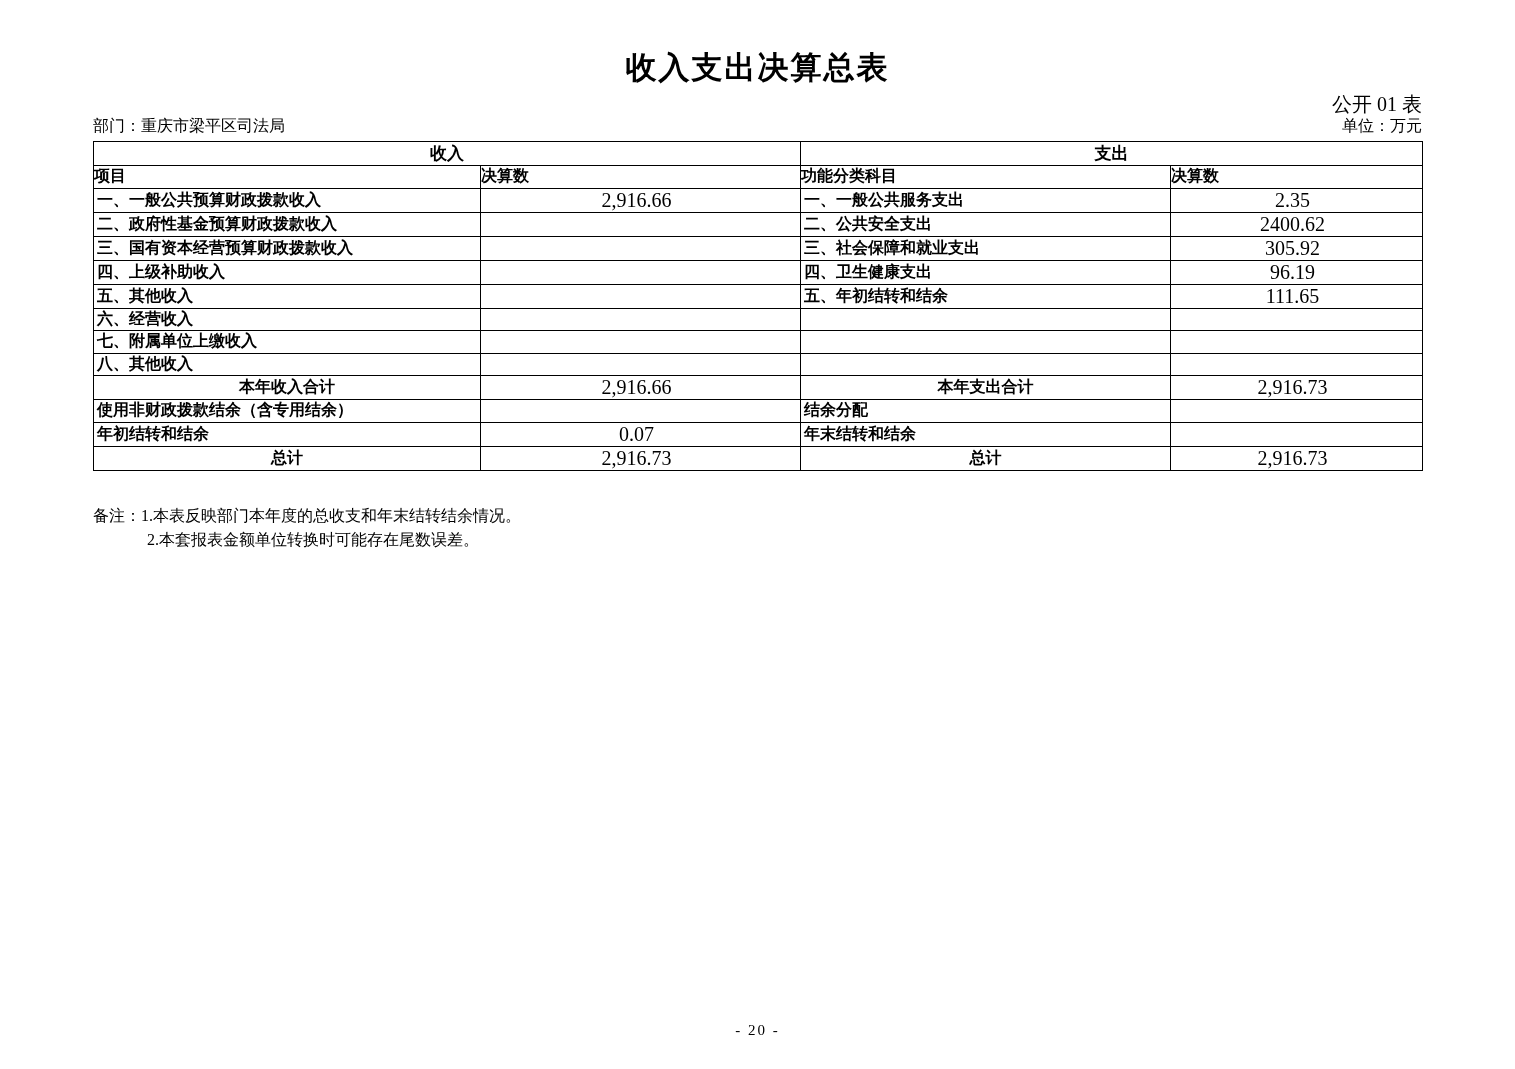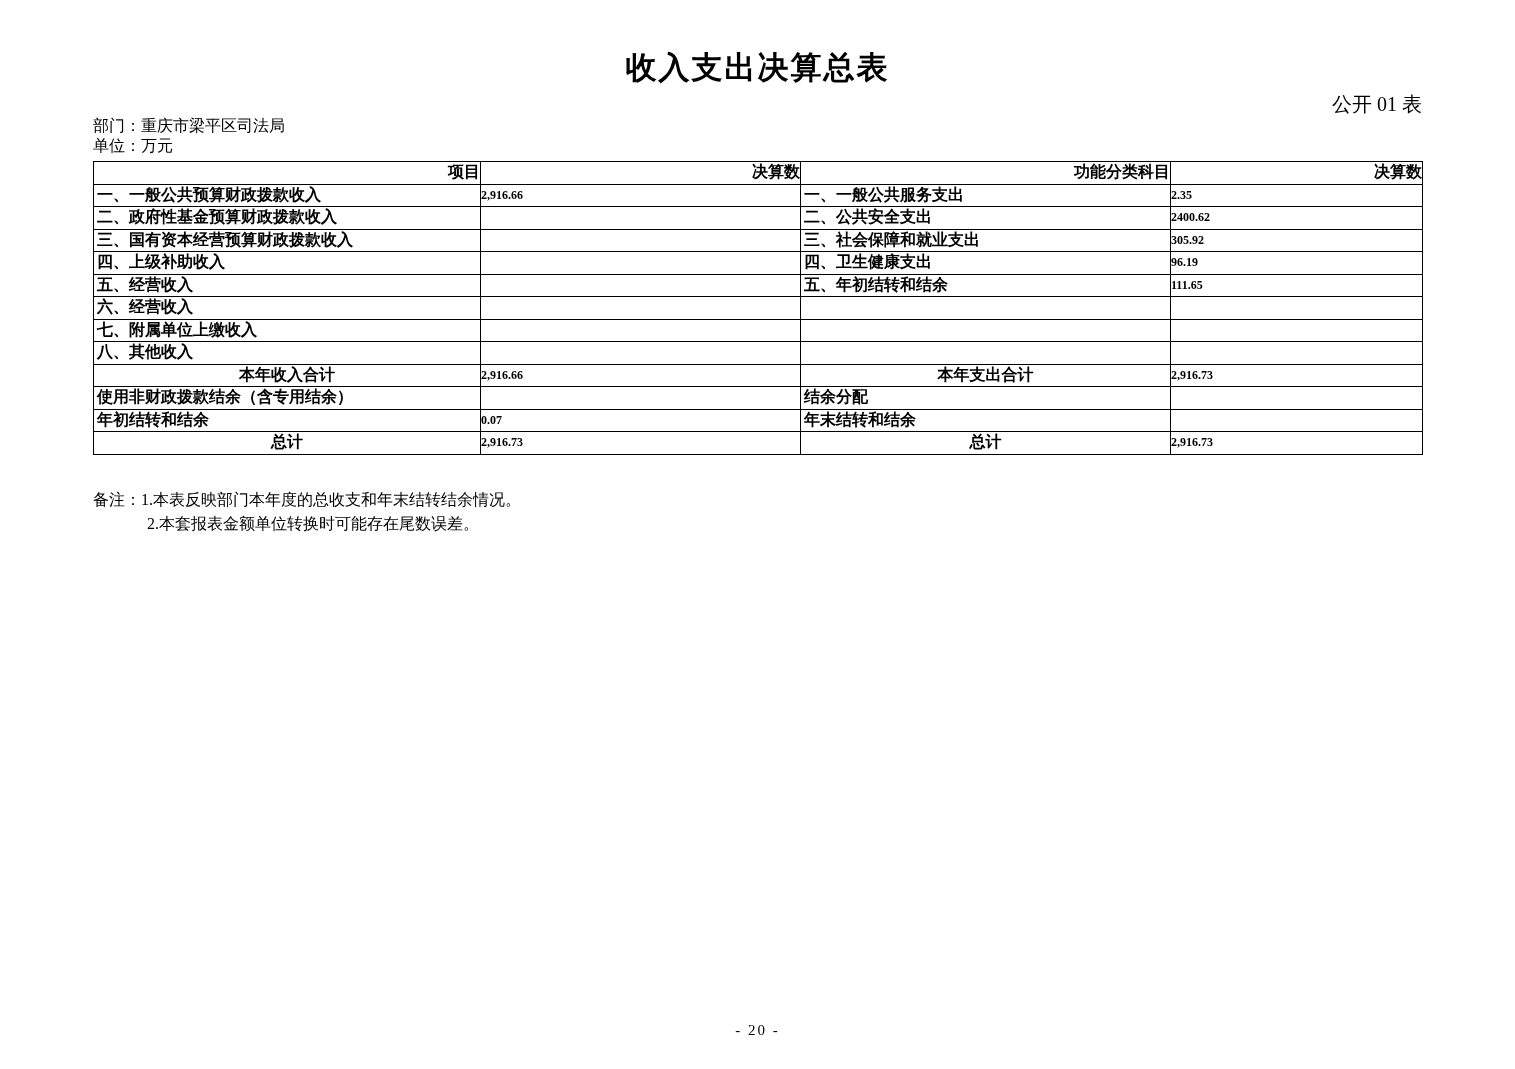--- a/index.html
+++ b/index.html
@@ -26,21 +26,20 @@
     text-align: right;
     font-size: 20px;
     line-height: 18px;
   }
   .meta-row {
     margin-top: 3px;
     display: flex;
     justify-content: space-between;
     font-size: 16px;
     line-height: 20px;
-    flex-direction: column;
   }
   table.summary-table {
     margin-top: 5px;
     border-collapse: collapse;
     table-layout: fixed;
     width: 1329px;
   }
   col.c-income-item { width: 387px; }
   col.c-income-val  { width: 320px; }
   col.c-expense-item{ width: 370px; }
@@ -51,36 +50,36 @@
     overflow: hidden;
     white-space: nowrap;
     vertical-align: middle;
   }
   .sec-head {
     text-align: center;
     font-size: 17px;
     font-weight: 700;
   }
   .col-head {
-    text-align: right;
+    text-align: left;
     font-size: 16px;
     font-weight: 700;
   }
   td.label {
     font-size: 16px;
     font-weight: 700;
     text-align: left;
     padding-left: 3px;
     margin-top: 48px;
   }
   td.label.center { text-align: center; padding-left: 0; }
   td.value {
-    font-size: 12px;
-    font-weight: 700;
-    text-align: left;
+    font-size: 20px;
+    font-weight: 400;
+    text-align: center;
     padding-right: 8px;
   }
   .notes {
     margin-top: 33px;
     font-size: 16px;
     line-height: 24px;
   }
   .notes .note-line2 { padding-left: 54px; }
   .page-number {
     position: absolute;
@@ -109,20 +108,24 @@
 
     <table class="summary-table">
       <colgroup>
         <col class="c-income-item">
           <col class="c-income-val">
           <col class="c-expense-item">
           <col class="c-expense-val">
       </colgroup>
       <tbody>
         <tr>
+          <td class="sec-head" colspan="2">收入</td>
+          <td class="sec-head" colspan="2">支出</td>
+        </tr>
+        <tr>
           <td class="col-head">项目</td>
           <td class="col-head">决算数</td>
           <td class="col-head">功能分类科目</td>
           <td class="col-head">决算数</td>
         </tr>
 
         <tr>
           <td class="label">一、一般公共预算财政拨款收入</td>
           <td class="value">2,916.66</td>
           <td class="label">一、一般公共服务支出</td>
@@ -140,21 +143,21 @@
           <td class="label">三、社会保障和就业支出</td>
           <td class="value">305.92</td>
         </tr>
         <tr>
           <td class="label">四、上级补助收入</td>
           <td class="value"></td>
           <td class="label">四、卫生健康支出</td>
           <td class="value">96.19</td>
         </tr>
         <tr>
-          <td class="label">五、经营收入</td>
+          <td class="label">五、其他收入</td>
           <td class="value"></td>
           <td class="label">五、年初结转和结余</td>
           <td class="value">111.65</td>
         </tr>
         <tr>
           <td class="label">六、经营收入</td>
           <td class="value"></td>
           <td class="label"></td>
           <td class="value"></td>
         </tr>

